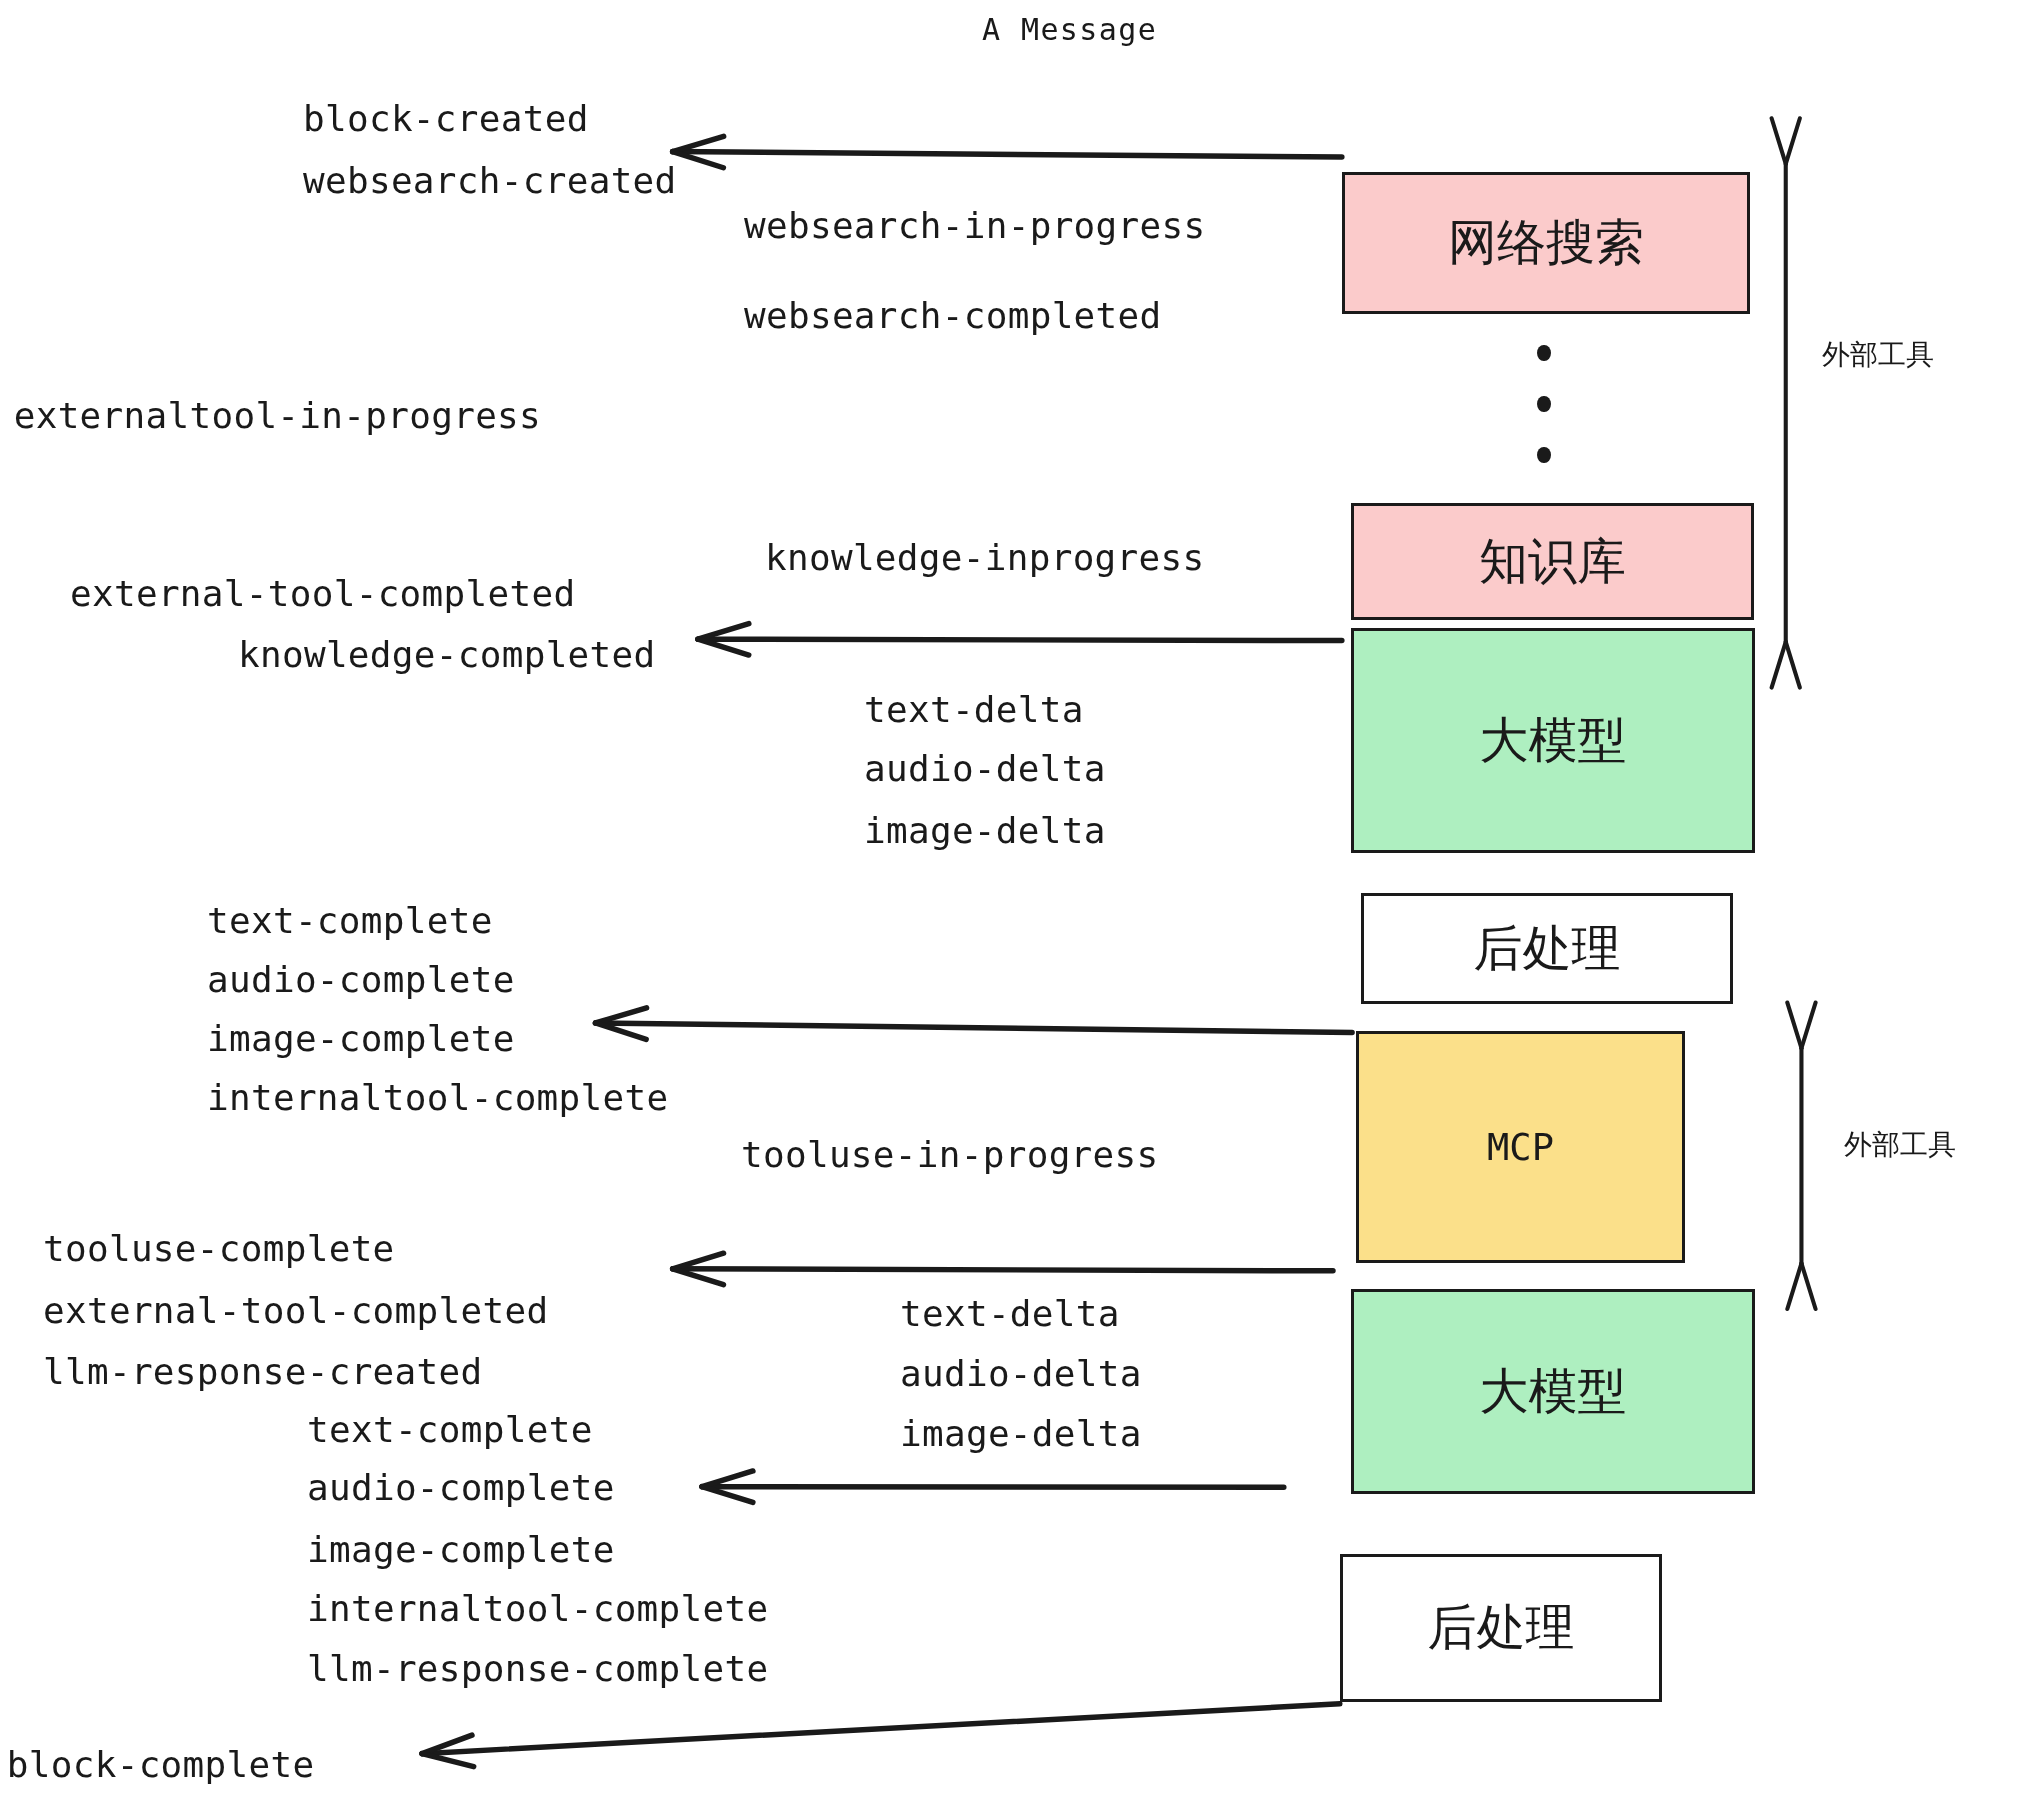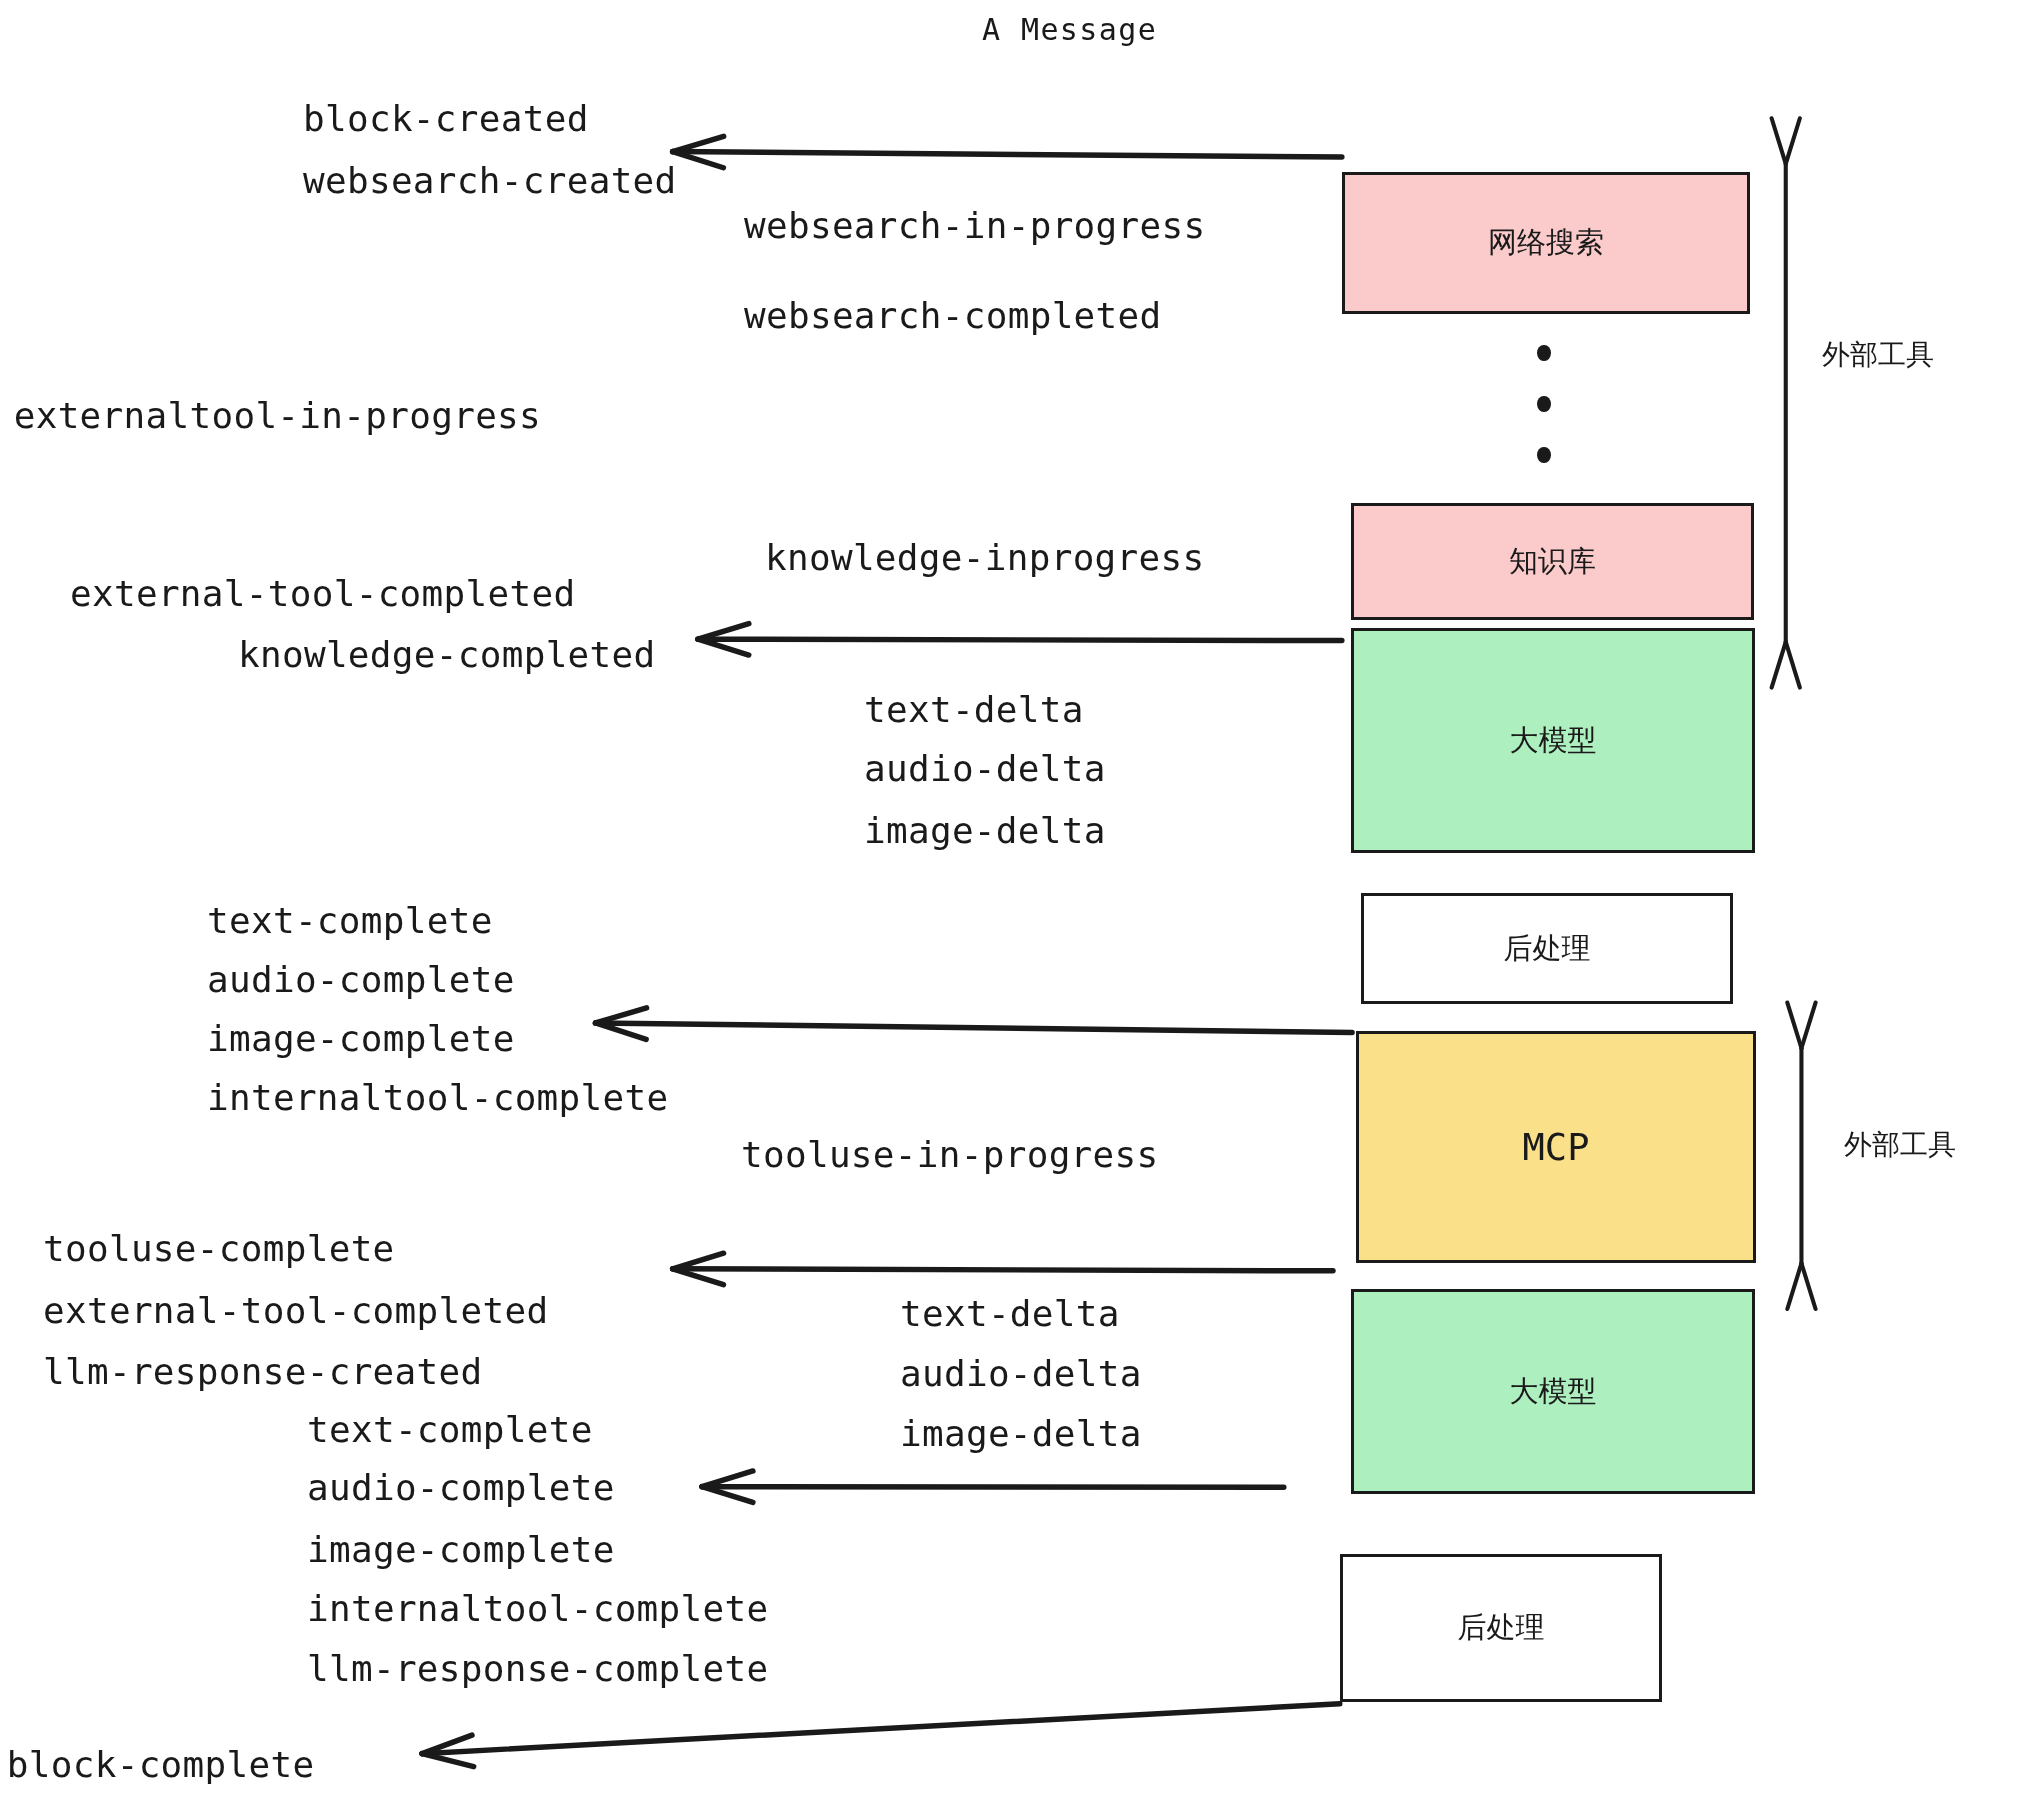--- a/index.html
+++ b/index.html
@@ -43,21 +43,21 @@
   .node {
     position: absolute;
     box-sizing: border-box;
     border: 3.4px solid #1a1a1a;
     display: flex;
     align-items: center;
     justify-content: center;
   }
   .node-label {
     font-family: Liberation Sans, sans-serif;
-    font-size: 29px;
+    font-size: 49px;
     color: #1a1a1a;
     white-space: nowrap;
   }
   .node-label.latin {
     font-family: "DejaVu Sans Mono", "Liberation Mono", monospace;
     font-size: 37px;
   }
   .side-label {
     position: absolute;
     font-family: "DejaVu Sans", "Liberation Sans", sans-serif;
@@ -153,21 +153,21 @@
       </div>
       <div class="node" style="left: 1351px; top: 503px; width: 403px; height: 117px; background: rgb(251, 203, 203);">
         <span class="node-label">知识库</span>
       </div>
       <div class="node" style="left: 1351px; top: 628px; width: 404px; height: 225px; background: rgb(174, 239, 192);">
         <span class="node-label">大模型</span>
       </div>
       <div class="node" style="left: 1361px; top: 893px; width: 372px; height: 111px; background: rgb(255, 255, 255);">
         <span class="node-label">后处理</span>
       </div>
-      <div class="node" style="left: 1356px; top: 1031px; width: 400px; height: 232px; background: rgb(251, 224, 138);">
+      <div class="node" style="left: 1356px; top: 1031px; width: 329px; height: 232px; background: rgb(251, 224, 138);">
         <span class="node-label latin">MCP</span>
       </div>
       <div class="node" style="left: 1351px; top: 1289px; width: 404px; height: 205px; background: rgb(174, 239, 192);">
         <span class="node-label">大模型</span>
       </div>
       <div class="node" style="left: 1340px; top: 1554px; width: 322px; height: 148px; background: rgb(255, 255, 255);">
         <span class="node-label">后处理</span>
       </div>
     </div>
   <div id="events-host">

